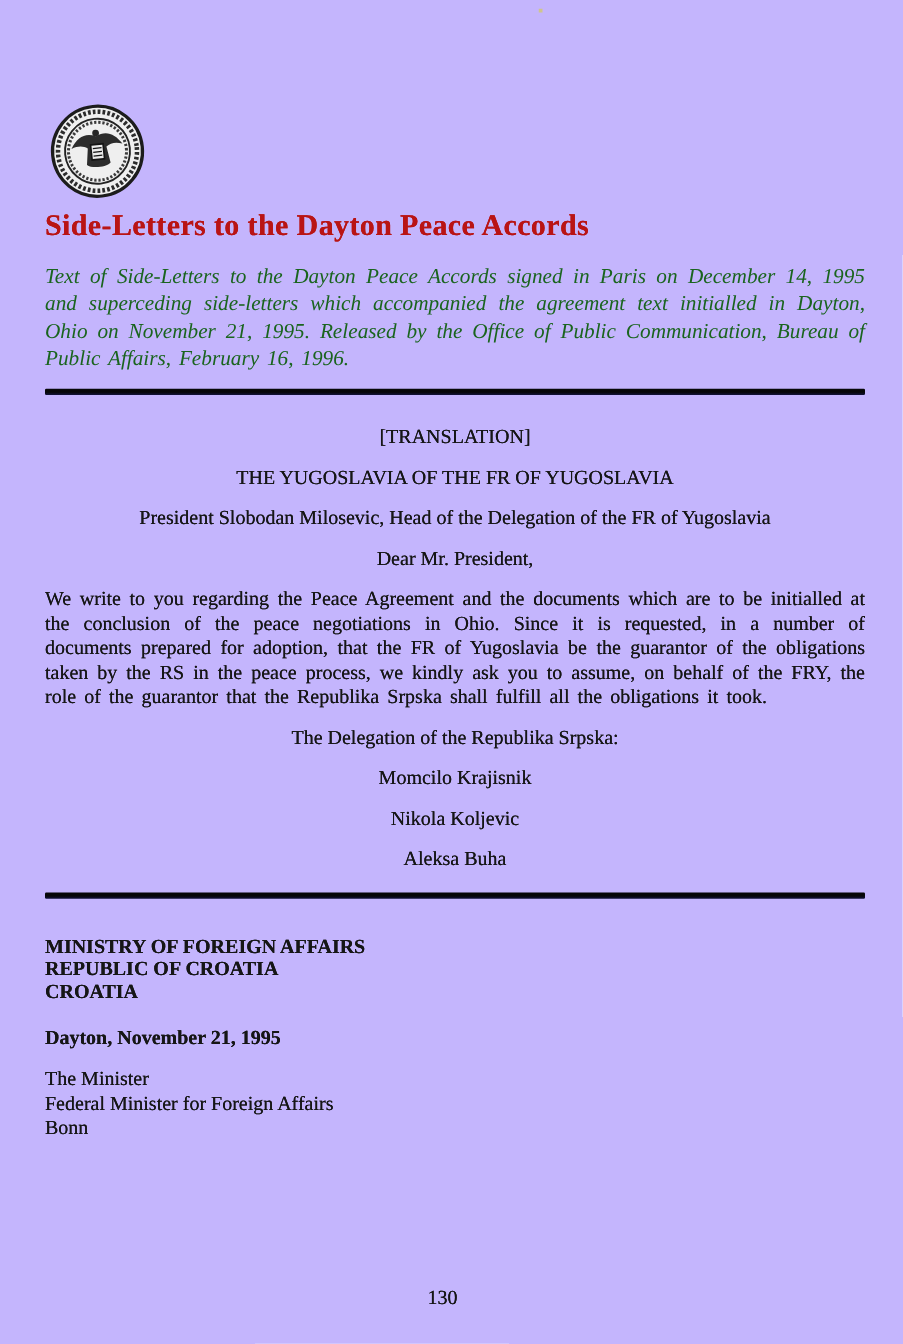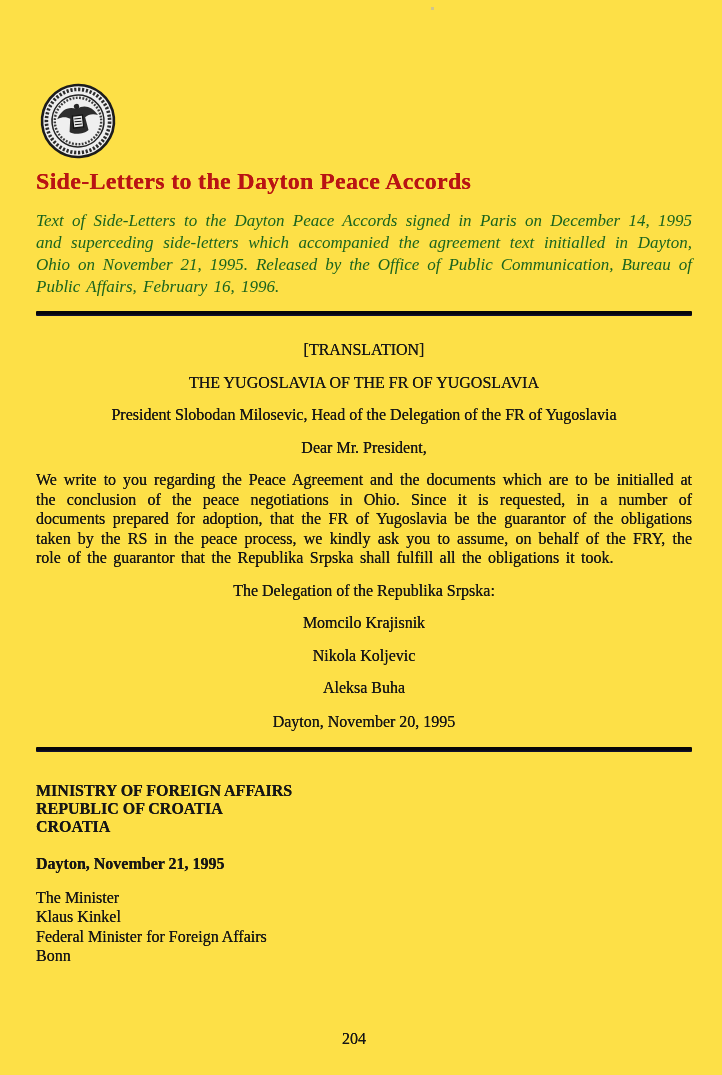--- a/index.html
+++ b/index.html
@@ -6,21 +6,21 @@
   html, body { background: #ffffff; }
   body {
     width: 722px; height: 1075px;
     font-family: "Liberation Serif", serif;
     color: #161616;
     overflow: hidden;
   }
   .page {
     position: relative;
     width: 722px; height: 1075px;
-    background: #fde047;
+    background: #c4b5fd;
   }
   .scan-artifact {
     position: absolute; left: 431px; top: 7px;
     width: 3px; height: 3px; background: #cfc58d;
   }
   .seal {
     position: absolute; left: 39px; top: 82px;
     width: 78px; height: 78px;
   }
   .content {
@@ -120,37 +120,35 @@
     <div>
       <p class="body-line first-after-rule">[TRANSLATION]</p>
       <p class="body-line">THE YUGOSLAVIA OF THE FR OF YUGOSLAVIA</p>
       <p class="body-line">President Slobodan Milosevic, Head of the Delegation of the FR of Yugoslavia</p>
       <p class="body-line">Dear Mr. President,</p>
       <p class="body-line body-para">We write to you regarding the Peace Agreement and the documents which are to be initialled at the conclusion of the peace negotiations in Ohio. Since it is requested, in a number of documents prepared for adoption, that the FR of Yugoslavia be the guarantor of the obligations taken by the RS in the peace process, we kindly ask you to assume, on behalf of the FRY, the role of the guarantor that the Republika Srpska shall fulfill all the obligations it took.</p>
       <p class="body-line">The Delegation of the Republika Srpska:</p>
       <p class="body-line">Momcilo Krajisnik</p>
       <p class="body-line">Nikola Koljevic</p>
       <p class="body-line">Aleksa Buha</p>
-      <p class="body-line dateline-1">Dayton, November 20, 1995</p>
     </div>
 
     <hr class="rule rule-2">
 
     <div>
       <div class="letterhead">
         <p>MINISTRY OF FOREIGN AFFAIRS</p>
         <p>REPUBLIC OF CROATIA</p>
         <p>CROATIA</p>
       </div>
       <p class="dateline-2">Dayton, November 21, 1995</p>
       <div class="recipient">
         <p>The Minister</p>
-        <p>Klaus Kinkel</p>
         <p>Federal Minister for Foreign Affairs</p>
         <p>Bonn</p>
       </div>
     </div>
 
   </div>
 
-  <div class="page-number">204</div>
+  <div class="page-number">130</div>
 
 </div>
 
 </body></html>

